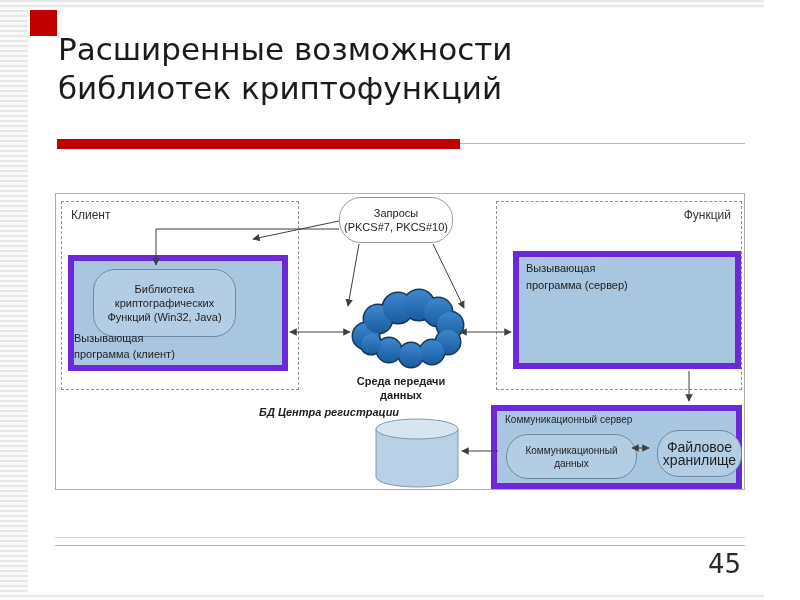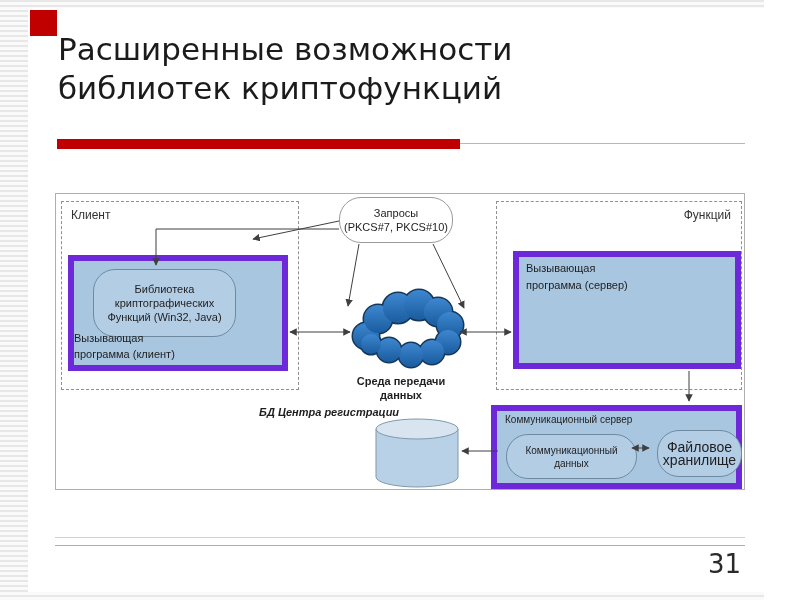--- a/index.html
+++ b/index.html
@@ -161,14 +161,14 @@
         <path d="M404,138 L455,138" marker-start="url(#ah)" marker-end="url(#ah)"></path>
         <path d="M633,177 L633,207" marker-end="url(#ah)"></path>
         <path d="M442,257 L406,257" marker-end="url(#ah)"></path>
         <path d="M576,254 L593,254" marker-start="url(#ah)" marker-end="url(#ah)"></path>
       </g>
     </svg>
   </div>
 
   <div class="footer-line1"></div>
   <div class="footer-line2"></div>
-  <div class="page-number">31</div>
+  <div class="page-number">45</div>
 </div>
 
 </body></html>

